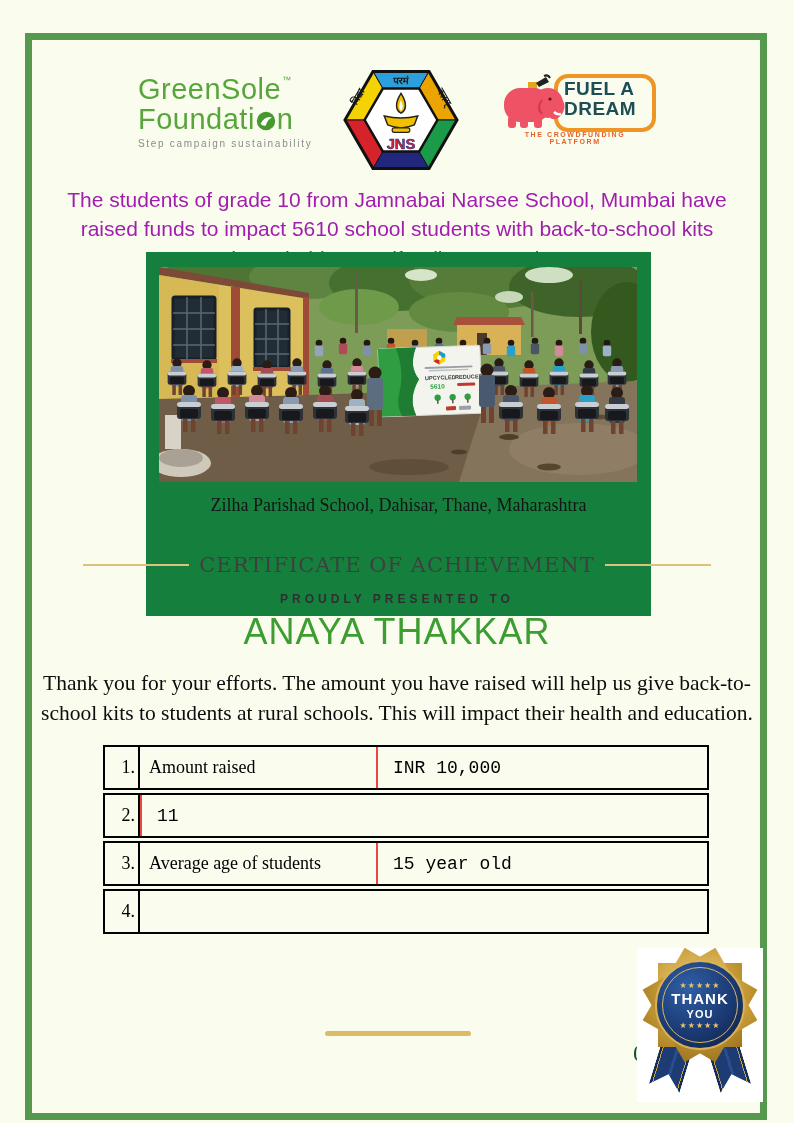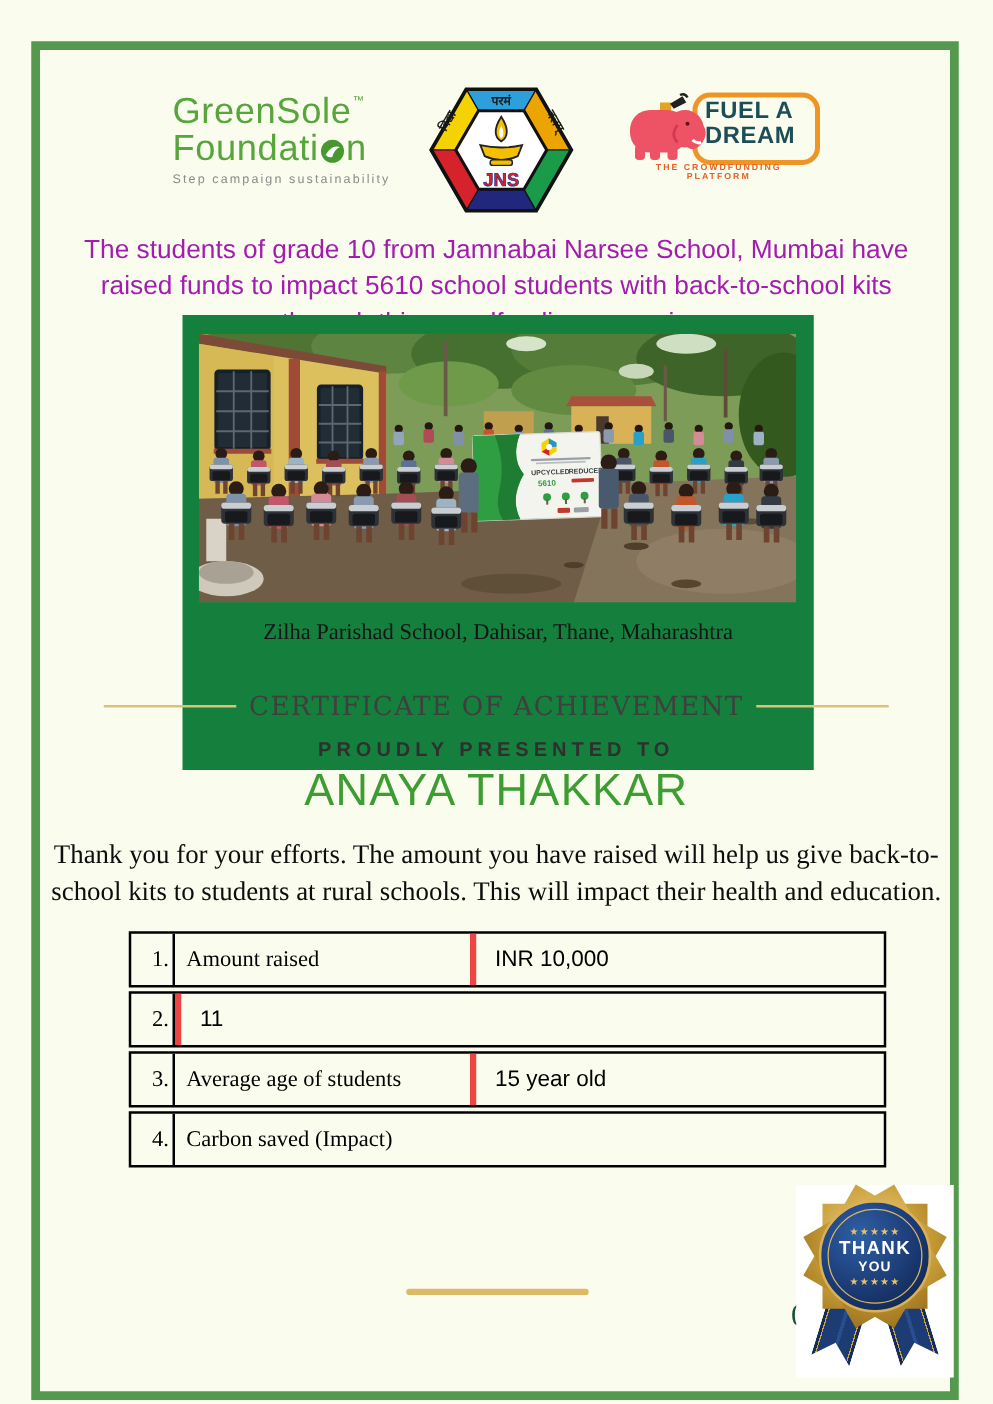--- a/index.html
+++ b/index.html
@@ -29,35 +29,35 @@
   .photo-card{position:absolute;left:146px;top:252px;width:505px;height:364px;background:#15803d;}
   .photo-img{position:absolute;left:13px;top:15px;width:478px;height:215px;overflow:hidden;}
   .photo-caption{position:absolute;left:0;top:243px;width:505px;text-align:center;
                  font-family:"Liberation Serif",serif;font-size:18px;color:#141414;}
 
   
   .heading-row{position:absolute;left:0;top:553px;width:794px;display:flex;align-items:center;justify-content:center;}
   .heading-line{width:106px;height:2px;background:#dcc17c;margin:0 10px;}
   .heading{font-family:"DejaVu Serif",serif;font-size:21px;color:#3f3f3d;letter-spacing:1px;white-space:nowrap;}
   .presented{position:absolute;left:0;top:592px;width:794px;text-align:center;
-             font-size:16px;font-weight:600;letter-spacing:4px;color:#2f2f2f;}
+             font-size:12px;font-weight:600;letter-spacing:4px;color:#2f2f2f;}
   .recipient{position:absolute;left:0;top:611px;width:794px;text-align:center;
              font-size:36px;font-weight:500;color:#3d9d32;letter-spacing:1px;}
   .message{position:absolute;left:30px;top:669px;width:734px;text-align:center;
            font-family:"Liberation Serif",serif;font-size:21.5px;color:#0d0d0d;line-height:1.38;}
 
   
   .stats{position:absolute;left:103px;top:745px;width:606px;}
   .stat-row{display:flex;border:2px solid #000;height:41px;margin-bottom:3px;background:#fafdee;}
   .stat-num{width:30px;border-right:2px solid #000;display:flex;align-items:center;justify-content:flex-end;
             padding-right:3px;font-family:"Liberation Serif",serif;font-size:18px;}
   .stat-label{width:227px;display:flex;align-items:center;padding-left:9px;
               font-family:"Liberation Serif",serif;font-size:18px;}
-  .stat-value{flex:1;border-left:5px solid #ef4444;display:flex;align-items:center;padding-left:15px;
-              font-family:Liberation Sans, sans-serif;font-size:18px;}
+  .stat-value{flex:1;border-left:2px solid #ef4444;display:flex;align-items:center;padding-left:15px;
+              font-family:Liberation Mono, monospace;font-size:18px;}
 
   
   .date-bar{position:absolute;left:325px;top:1031px;width:146px;height:5px;border-radius:3px;background:#dcba68;}
   .date-text{position:absolute;left:0;top:1040px;width:740px;text-align:right;
              font-family:"Liberation Serif",serif;font-size:24px;color:#14532d;}
 
   
   .badge{position:absolute;left:637px;top:948px;width:126px;height:154px;background:#fff;}
   .ribbon{position:absolute;width:32px;height:74px;
           background:linear-gradient(90deg,#142c57 0 8%,#c9a24a 8% 11%,#1d3c74 11% 49%,#2a4d8f 49% 58%,#1d3c74 58% 89%,#c9a24a 89% 92%,#142c57 92% 100%);
@@ -309,21 +309,20 @@
       <div class="stat-num">2.</div>
       <div class="stat-value">11</div>
     </div>
     <div class="stat-row">
       <div class="stat-num">3.</div>
       <div class="stat-label">Average age of students</div>
       <div class="stat-value">15 year old</div>
     </div>
     <div class="stat-row">
       <div class="stat-num">4.</div>
-      <div class="stat-label">Carbon saved (Impact)</div>
     </div>
   </div>
 
   <div class="date-bar"></div>
   <div class="date-text">07.11.2024</div>
 
   <div class="badge">
     <div class="ribbon ribbon-l"></div>
     <div class="ribbon ribbon-r"></div>
     <div class="burst"></div>

